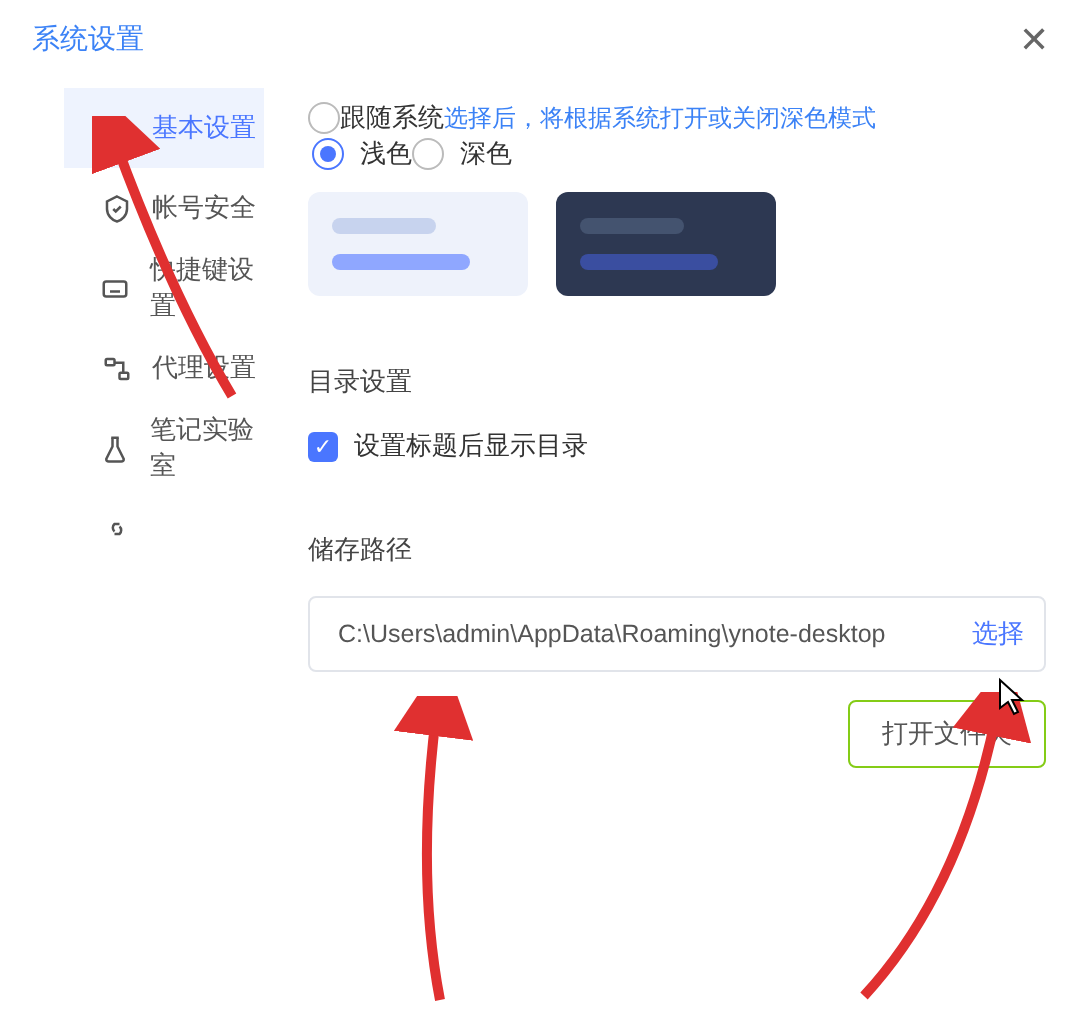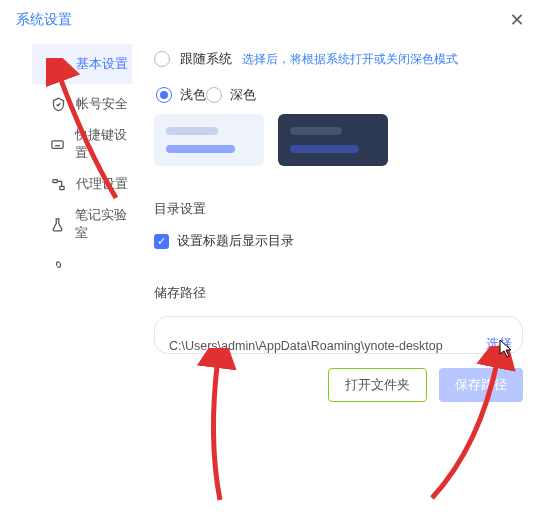--- a/index.html
+++ b/index.html
@@ -48,21 +48,21 @@
   .sidebar-item .icon {
     width: 16px; height: 16px; display: flex; align-items: center; justify-content: center;
     color: inherit;
   }
   .content {
     flex: 1;
     padding: 8px 20px 0 22px;
     position: relative;
   }
   .row-theme-follow {
-    display: flex; align-items: center; gap: 10px; margin-bottom: 18px; margin-top: 4px;
+    display: flex; align-items: center; gap: 0; margin-top: 4px;
   }
   .radio {
     width: 16px; height: 16px; border-radius: 50%;
     border: 1.5px solid #bbb; background: #fff;
     display: inline-block; position: relative; flex-shrink: 0;
   }
   .radio.checked { border-color: #4a76ff; }
   .radio.checked::after {
     content: ""; position: absolute; width: 8px; height: 8px; border-radius: 50%;
     background: #4a76ff; top: 3px; left: 3px;
@@ -90,22 +90,22 @@
     font-size: 13px; color: #444; margin-top: 34px; margin-bottom: 14px;
   }
   .checkbox-row { display: flex; align-items: center; gap: 8px; }
   .checkbox {
     width: 15px; height: 15px; border-radius: 3px;
     background: #4a76ff; display: flex; align-items: center; justify-content: center;
     color: #fff; font-size: 11px;
   }
 
   .path-row {
-    display: flex; align-items: flex-end;
-    border: 1px solid #e1e4ea; border-radius: 14px;
+    display: flex; align-items: center;
+    border: 1px solid #e1e4ea; border-radius: 4px;
     height: 38px; padding: 0 10px 0 14px;
     margin-top: 12px;
   }
   .path-text {
     flex: 1; color: #555; font-size: 12.5px; white-space: nowrap; overflow: hidden;
   }
   .path-select { color: #4a76ff; font-size: 13px; cursor: pointer; padding-left: 8px; }
 
   .btn-row {
     display: flex; justify-content: flex-end; gap: 12px; margin-top: 14px;
@@ -240,21 +240,20 @@
     </div>
 
     <div class="section-title">储存路径</div>
     <div class="path-row">
       <div class="path-text">C:\Users\admin\AppData\Roaming\ynote-desktop</div>
       <div class="path-select">选择</div>
     </div>
 
     <div class="btn-row">
       <div class="btn outline">打开文件夹</div>
-      <div class="btn primary">保存路径</div>
     </div>
 
   </div>
 </div>
 
 <svg class="arrow" style="left:46px; top:58px;" width="100" height="150" viewBox="0 0 100 150">
   <defs>
       <marker id="ah1" markerWidth="8" markerHeight="8" refX="2" refY="4" orient="auto">
         <polygon points="0,0 8,4 0,8" fill="#e03030"></polygon>
       </marker>

